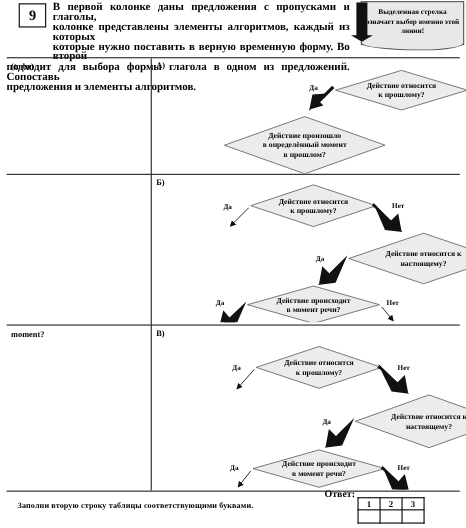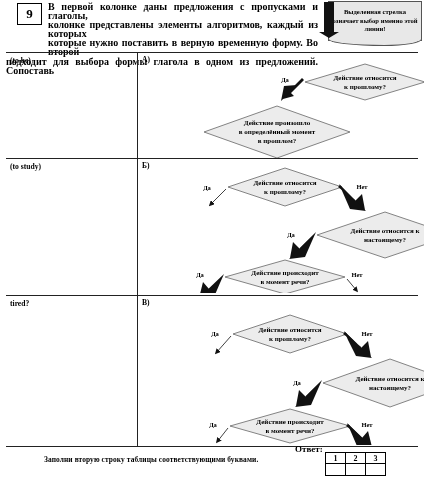--- a/index.html
+++ b/index.html
@@ -60,21 +60,21 @@
   .rowsep2{top:242px;}
 
   .cellL{position:absolute;left:4px;width:124px;font-size:7.6px;line-height:9.4px;font-weight:bold;}
   .cellL .it{font-weight:bold;}
   .rowlabel{position:absolute;left:136px;font-size:7.6px;font-weight:bold;}
 
   
   .flow{position:absolute;left:131px;width:288px;padding-left:48px;}
   .fill-text{
     position:absolute;left:16px;top:455px;
-    font-size:7.4px;font-weight:bold;letter-spacing:0.1px;margin-left:28px;
+    font-size:7.4px;font-weight:bold;letter-spacing:0.1px;
   }
   .ans-label{position:absolute;left:295px;top:444px;font-size:9px;font-weight:bold;}
   .ans-table{position:absolute;left:325px;top:452px;border-collapse:collapse;}
   .ans-table td{
     border:1px solid #000;width:19px;height:10px;
     text-align:center;font-size:8px;font-weight:bold;padding:0;
   }
   .ans-table td.blank{height:11px;}
   svg{display:block;}
   text{font-family:"Liberation Serif",serif;font-weight:bold;}
@@ -84,44 +84,44 @@
 
 <div class="page">
 
   <div class="header">
     <div class="qnum">9</div>
     <div class="intro">
       <p class="ind2">В первой колонке даны предложения с пропусками и глаголы,</p>
       <p class="ind2">колонке представлены элементы алгоритмов, каждый из которых</p>
       <p class="ind2">которые нужно поставить в верную временную форму. Во второй</p>
       <p>подходит для выбора формы глагола в одном из предложений. Сопоставь</p>
+      <p>предложения и элементы алгоритмов.</p>
     </div>
 
     <div class="note-wrap">
       <div class="note-body">Выделенная стрелка означает выбор именно этой линии!</div>
       <div class="note-curl"></div>
       <svg class="note-arrow" viewBox="0 0 22 36">
         <polygon points="6,0 16,0 16,30 21,30 11,36 1,30 6,30" fill="#111"></polygon>
       </svg>
     </div>
   </div>
 
   <div class="tbl">
     <div class="vline"></div>
     <div class="hline rowsep1"></div>
     <div class="hline rowsep2"></div>
 
     <div class="cellL" style="top:3px;">
       <div class="it">(to be)</div>
     </div>
     <div class="cellL" style="top:109px;">
-      <div class="it">(to study)</div>
     </div>
     <div class="cellL" style="top:246px;">
-      <div>tired?</div>
+      <div>moment?</div>
     </div>
 
     <div class="rowlabel" style="top:2px;">А)</div>
     <div class="rowlabel" style="top:108px;">Б)</div>
     <div class="rowlabel" style="top:245px;">В)</div>
 
     <div class="flow" style="top:6px;height:99px;">
       <svg width="288" height="99" viewBox="0 0 288 99">
         <defs>
           <marker id="thin" markerWidth="7" markerHeight="7" refX="5" refY="3.5" orient="auto">

